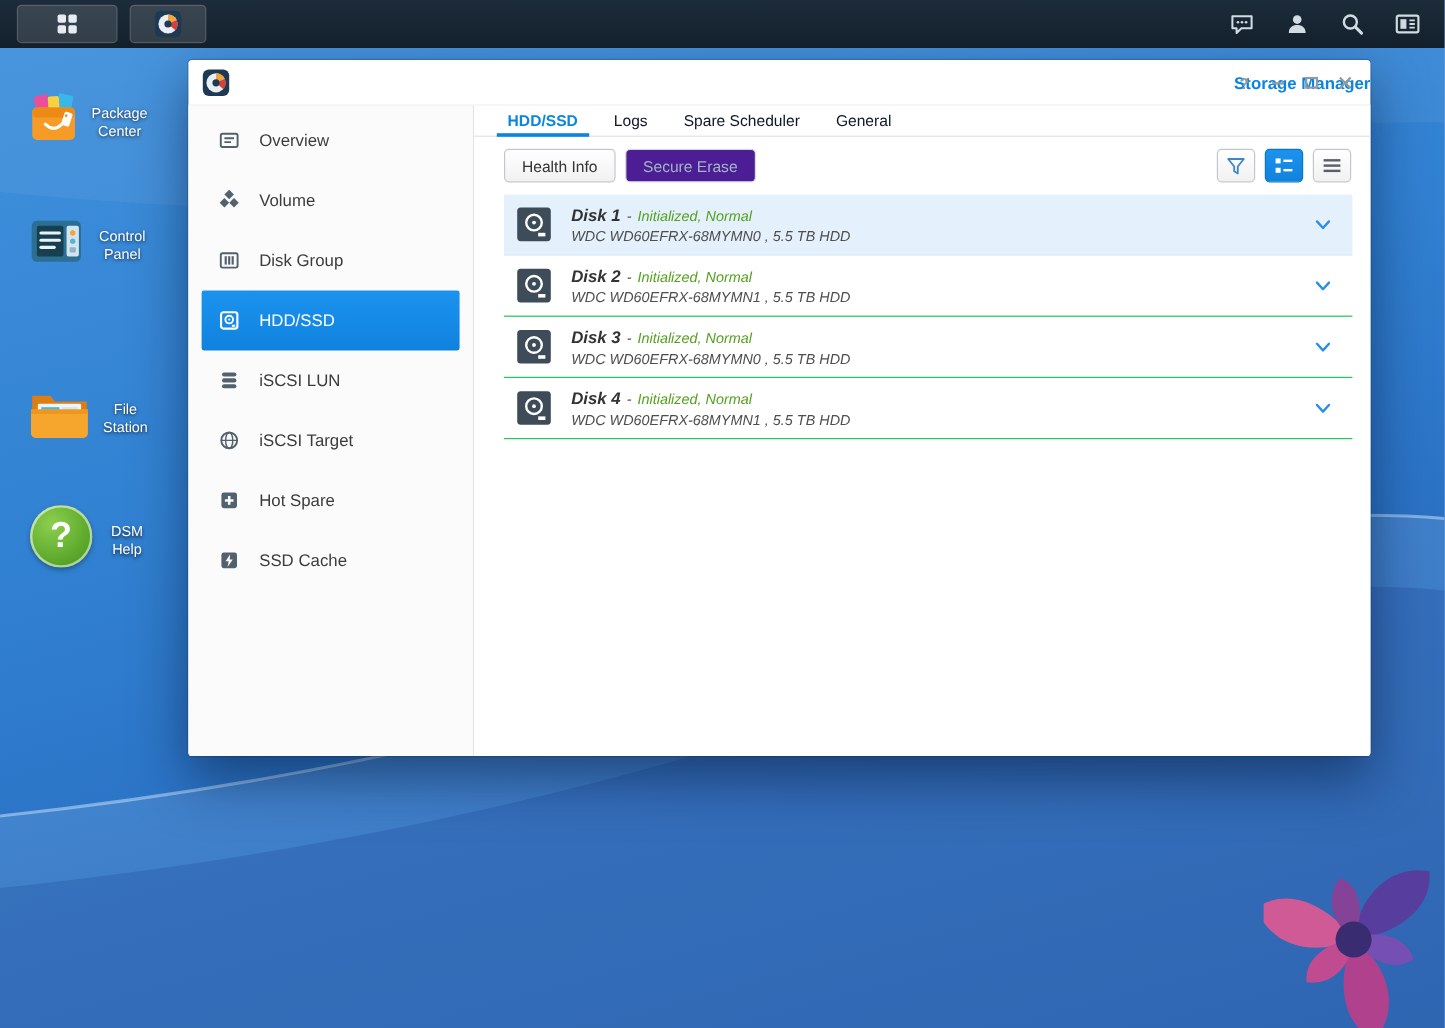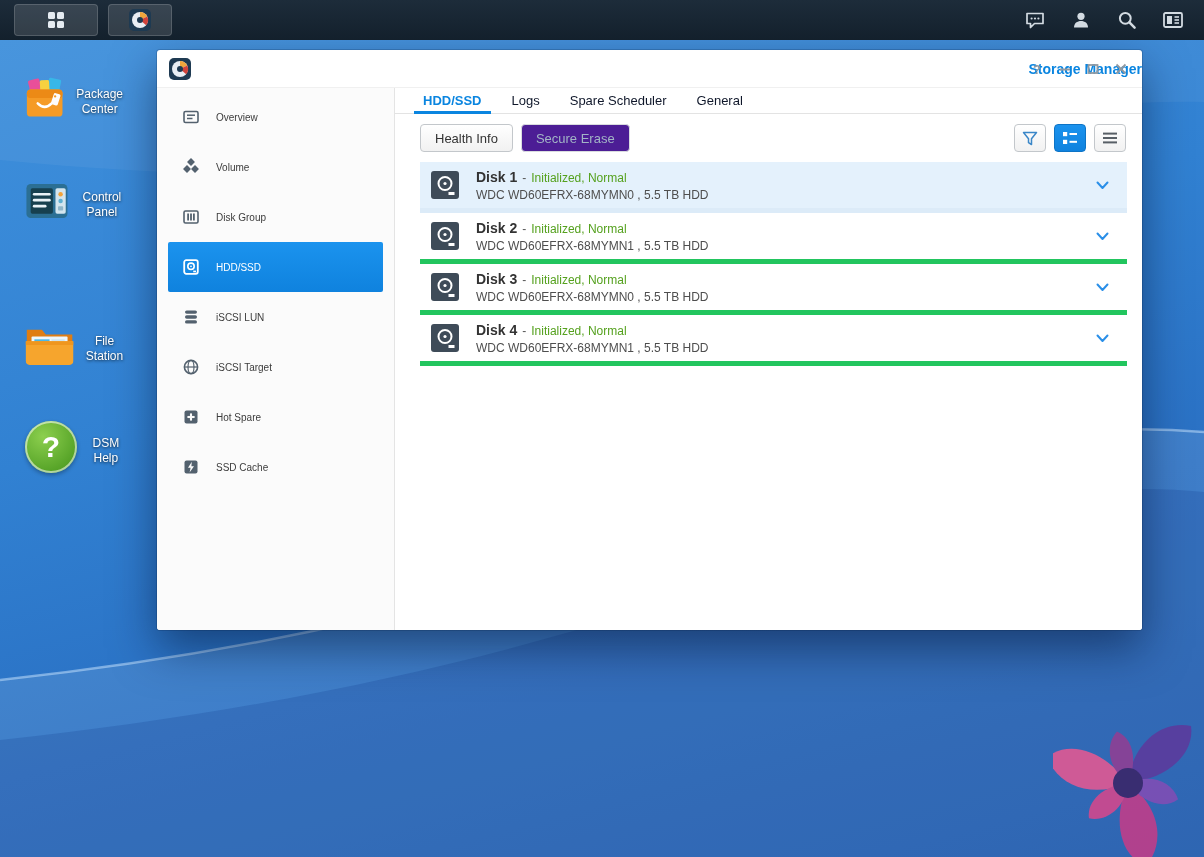--- a/index.html
+++ b/index.html
@@ -43,21 +43,21 @@
   .win-controls { position:absolute; right:10px; top:0; height:38px; display:flex; align-items:center; gap:6px; }
   .win-ctl { width:22px; height:22px; display:flex; align-items:center; justify-content:center;
     color:#9199a1; cursor:pointer; font-size:13px; font-weight:bold; }
 
   .win-body { flex:1; display:flex; min-height:0; }
 
   
   .sidebar { width:238px; flex:0 0 238px; background:#fbfbfb; border-right:1px solid #e4e4e4;
     padding-top:4px; border-bottom-left-radius:3px; }
   .side-item { height:50px; margin:0 11px; display:flex; align-items:center; padding-left:13px; gap:15px;
-    font-size:10px; color:#3c3c3c; cursor:pointer; border-radius:2px; }
+    font-size:14px; color:#3c3c3c; cursor:pointer; border-radius:2px; }
   .side-item .sicon { width:20px; height:18px; display:flex; align-items:center; justify-content:center; color:#53616e; }
   .side-item.active { background:linear-gradient(#1b93ee,#0f82de); color:#fff; }
   .side-item.active .sicon { color:#fff; }
 
   
   .content { flex:1; display:flex; flex-direction:column; min-width:0; background:#fff;
     border-bottom-right-radius:3px; }
   .tabs { height:26px; flex:0 0 26px; display:flex; align-items:stretch; border-bottom:1px solid #e3e3e3;
     padding-left:13px; }
   .tab { display:flex; align-items:center; padding:0 15px; font-size:13px; color:#0f172a;
@@ -69,21 +69,21 @@
   .btn { height:28px; padding:0 14px; background:linear-gradient(#ffffff,#f1f1f1); border:1px solid #c3c7cb;
     border-radius:4px; font-size:13px; color:#333; display:flex; align-items:center; cursor:pointer; }
   .btn.disabled { color:#a2b4c6; background:#4c1d95; border-color:#d9dcdf; cursor:default;align-items:center; }
   .toolbar-right { margin-left:auto; display:flex; align-items:center; gap:8px; }
   .icon-btn { width:32px; height:28px; border:1px solid #c3c7cb; border-radius:4px;
     background:linear-gradient(#ffffff,#f1f1f1); display:flex; align-items:center; justify-content:center; cursor:pointer; }
   .icon-btn.primary { background:linear-gradient(#1b93ee,#0f82de); border-color:#0d74c6; }
 
   .disk-list { flex:1; overflow:hidden; padding:0 15px 0 25px; }
   .disk-row { position:relative; height:51px; display:flex; align-items:center; gap:16px;
-    padding:0 40px 0 10px; border-bottom:5px solid #22c55e; cursor:pointer; }
+    padding:0 40px 0 10px; border-bottom:1px solid #22c55e; cursor:pointer;font-style:italic; }
   .disk-row.selected { background:#e4f1fc; border-bottom-color:#dcebf8; }
   .disk-ic { width:30px; height:30px; flex:0 0 30px; }
   .disk-text { display:flex; flex-direction:column; gap:3px; }
   .disk-line1 { font-size:14px; color:#333; }
   .disk-name { font-weight:bold; }
   .disk-sep { color:#555; margin:0 5px; font-size:12px; }
   .disk-status { color:#55a11e; font-size:12px; }
   .disk-model { font-size:12px; color:#4e4e4e; }
   .row-chevron { position:absolute; right:18px; top:50%; margin-top:-4px; width:13px; height:9px; cursor:pointer; }
 </style>

